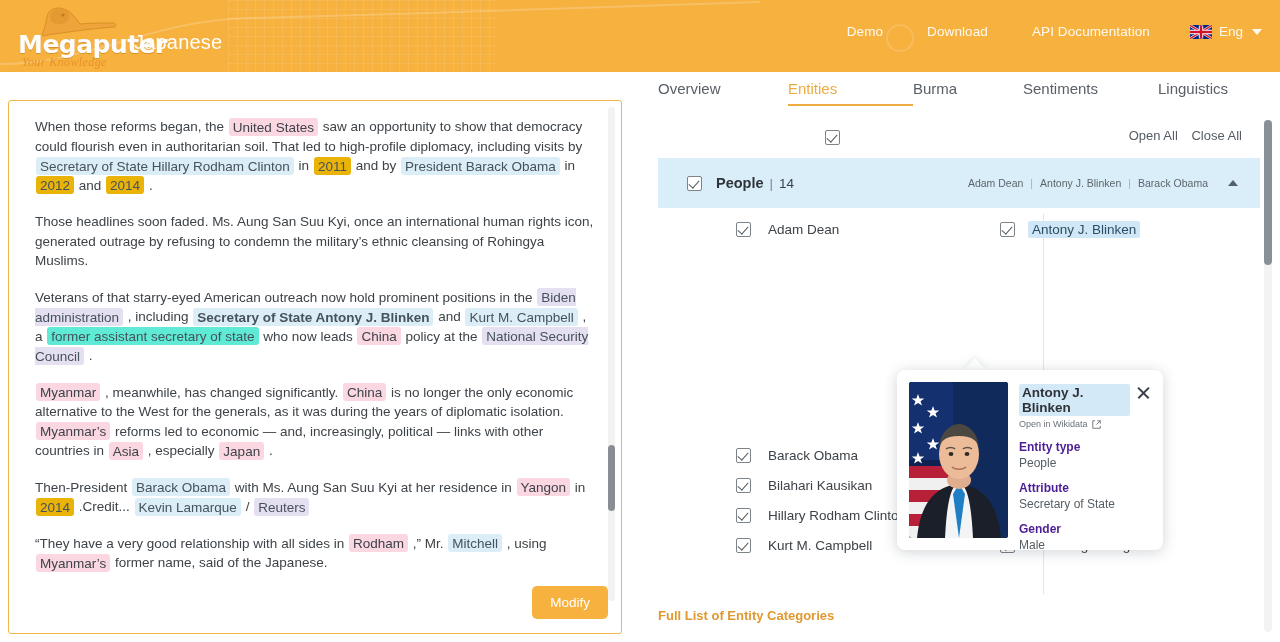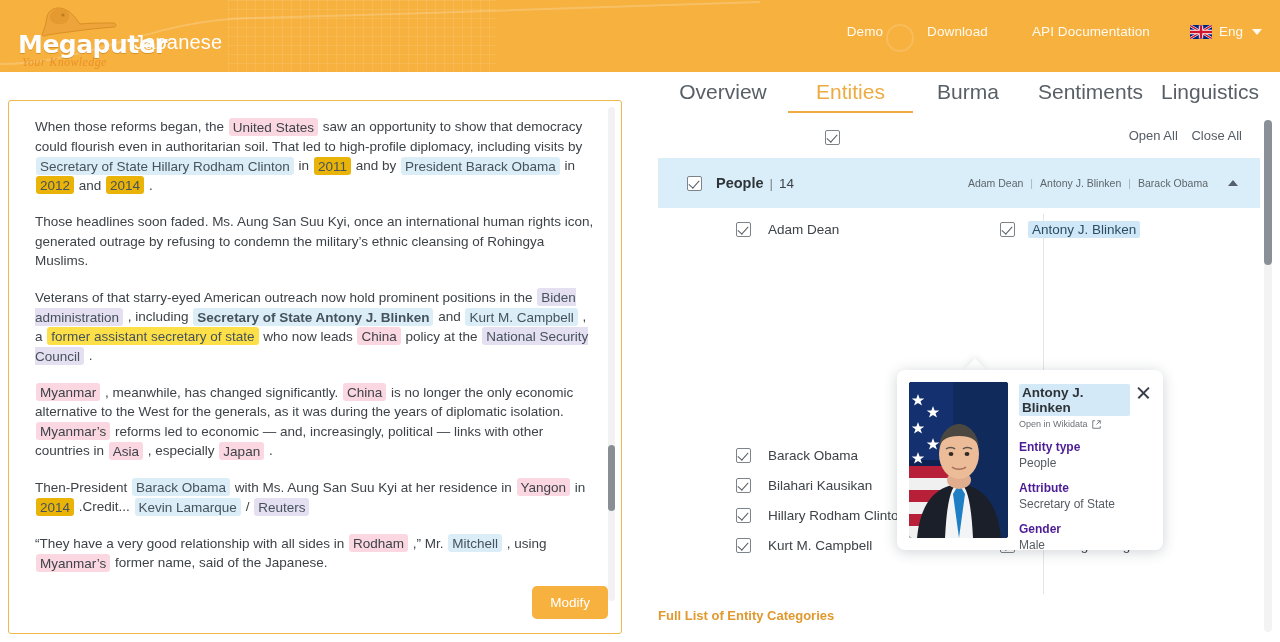--- a/index.html
+++ b/index.html
@@ -91,21 +91,21 @@
   }
   .doc-text {
     font-size: 13.5px; line-height: 19.5px; color: #3d4348;
   }
   .doc-text p { margin: 0 0 17px 0; }
   .ent { border-radius: 3px; padding: 1.5px 4px; margin: 0 1px; }
   .ent-geo   { background: #fbd7e1; color: #3d4348; }
   .ent-person{ background: #dbeef7; color: #46525c; }
   .ent-date  { background: #eab308; color: #46525c; }
   .ent-org   { background: #e4dff1; color: #46525c; }
-  .ent-role  { background: #fde047; color: #46525c; }
+  .ent-role  { background: #5eead4; color: #46525c; }
   .ent-bold  { font-weight: bold; }
 
   .doc-sb-track {
     position: absolute; right: 6px; top: 6px; width: 7px; height: 494px;
     background: #f2f2f2; border-radius: 4px;
   }
   .doc-sb-thumb {
     position: absolute; left: 0; top: 338px; width: 7px; height: 66px;
     background: #888e93; border-radius: 4px;
   }
@@ -118,22 +118,22 @@
   }
 
   
   .right-panel { position: absolute; left: 640px; top: 0; width: 640px; height: 570px; }
 
   .tabs {
     position: absolute; left: 18px; top: 8px; width: 604px; height: 40px;
     display: flex; align-items: flex-start;
   }
   .tab {
-    font-size: 21px; color: #585f66; cursor: pointer;
-    padding-bottom: 7px; text-align: center;
+    font-size: 15px; color: #585f66; cursor: pointer;
+    padding-bottom: 7px; 
   }
   .tab.t0 { width: 130px; }
   .tab.t1 { width: 125px; }
   .tab.t2 { width: 110px; }
   .tab.t3 { width: 135px; }
   .tab.t4 { width: 104px; }
   .tab.active { color: #edab42; border-bottom: 2px solid #edab42; }
 
   .toolbar {
     position: absolute; left: 18px; top: 56px; width: 604px; height: 26px;

